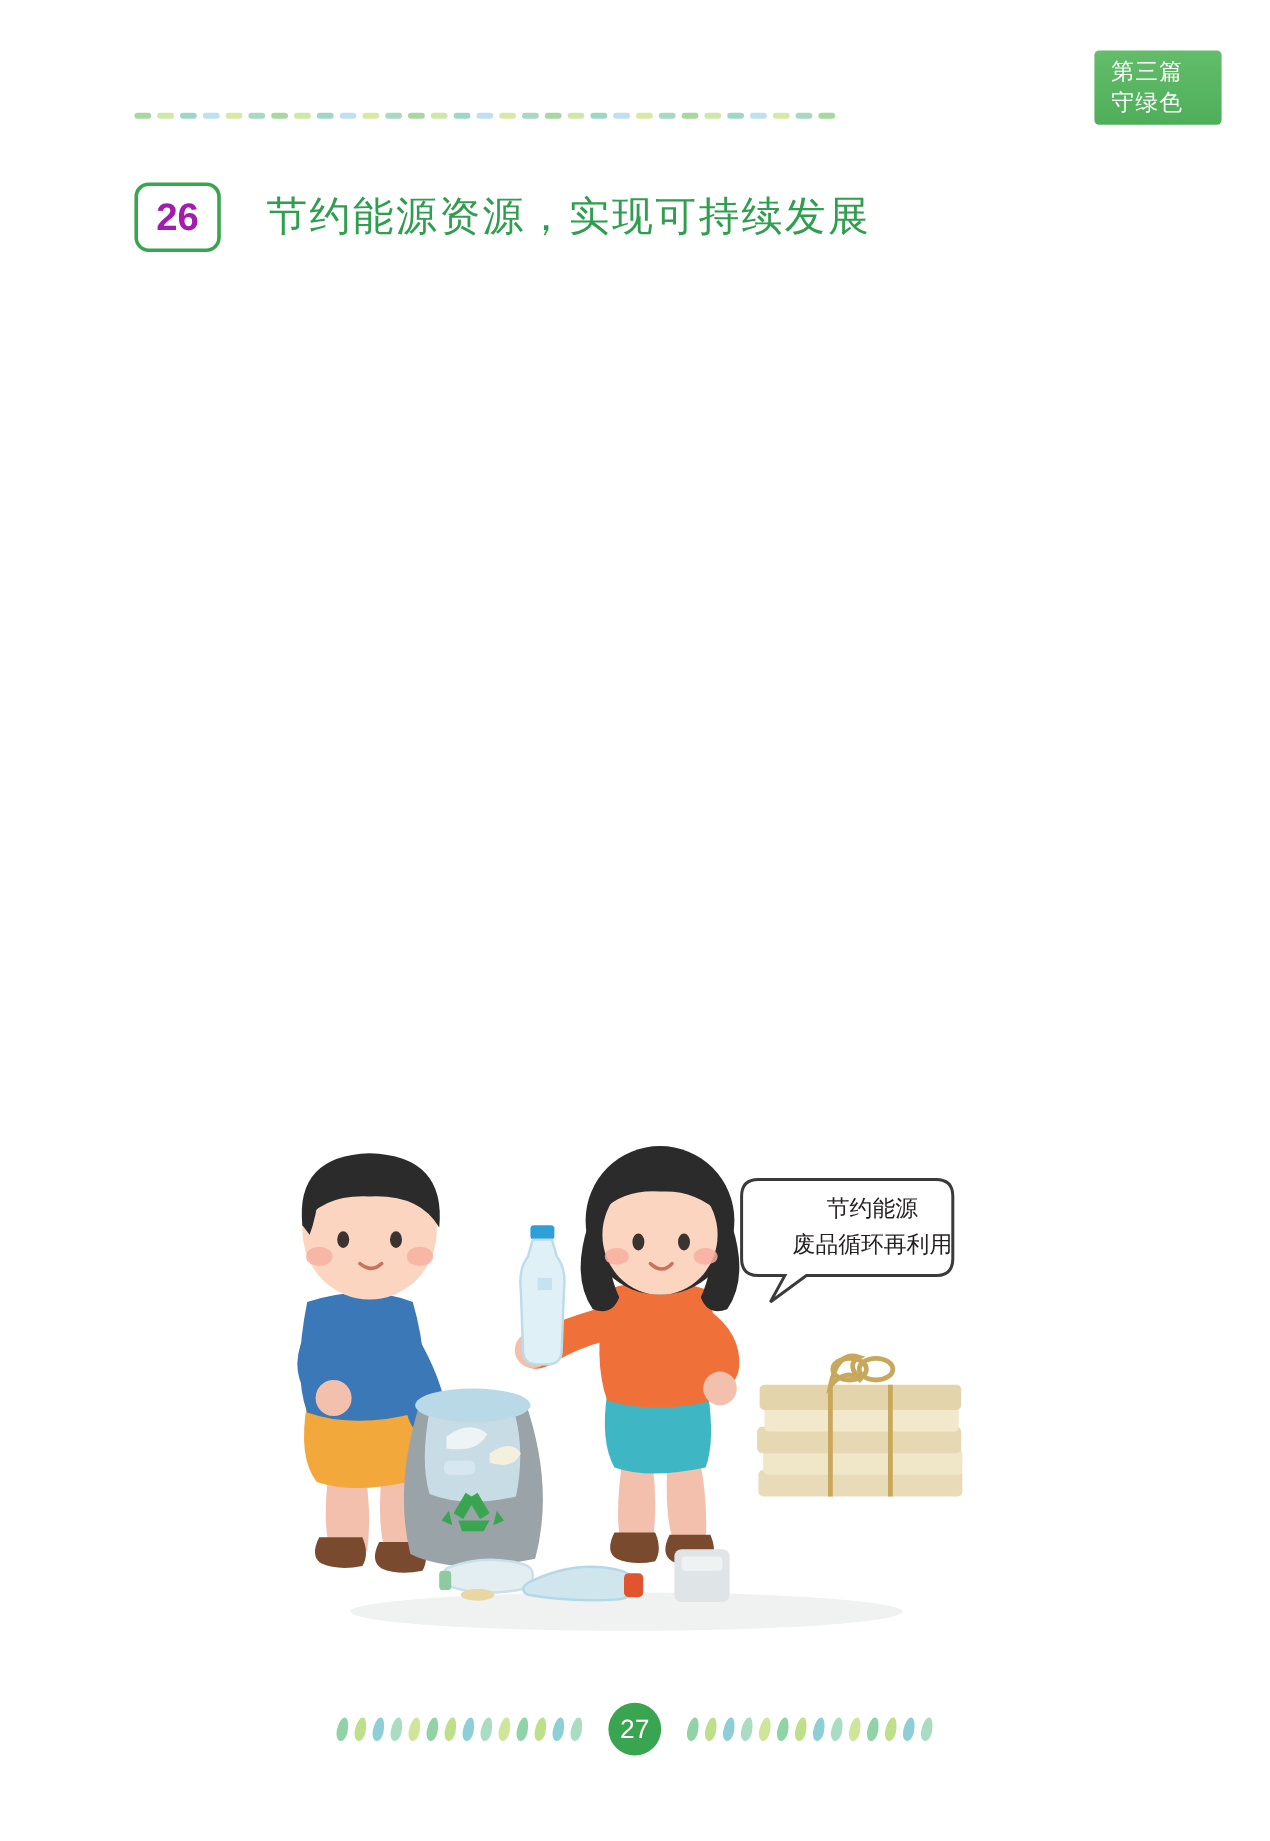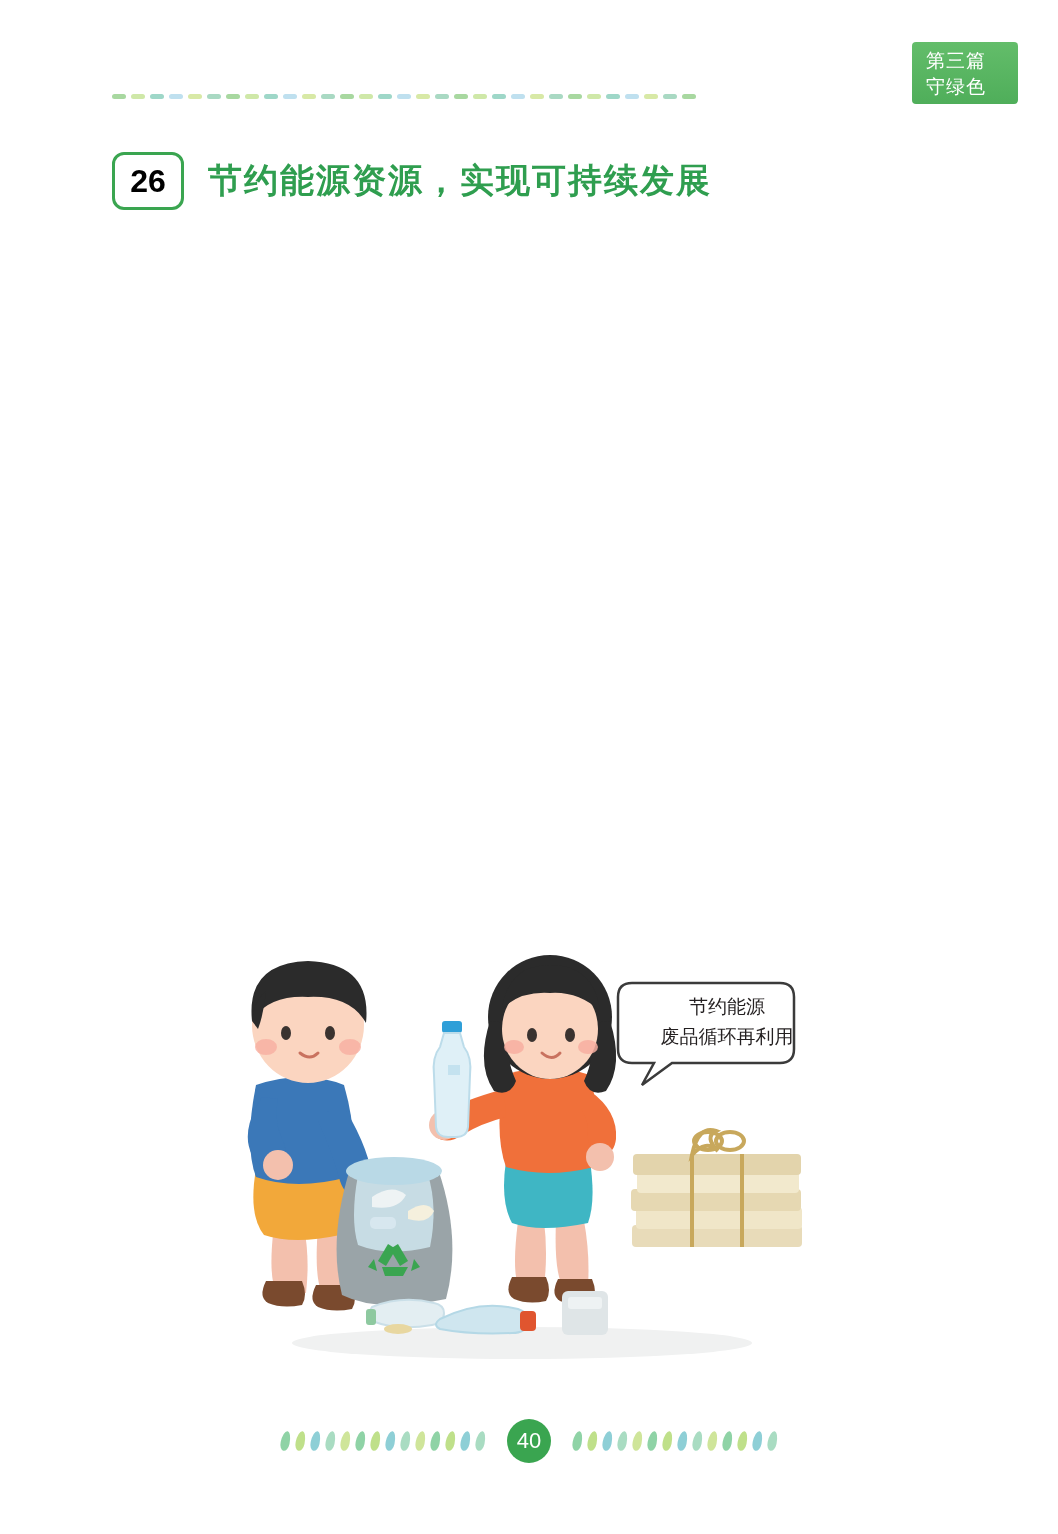--- a/index.html
+++ b/index.html
@@ -59,34 +59,34 @@
     top: 152px;
     left: 112px;
     display: flex;
     align-items: center;
   }
   .num-badge {
     width: 72px;
     height: 58px;
     border: 3px solid #3aa550;
     border-radius: 12px;
-    color: #000000;
+    color: #a21caf;
     font-size: 32px;
     font-weight: bold;
     display: flex;
     align-items: center;
     justify-content: center;
     box-sizing: border-box;
     font-family: "Liberation Sans", sans-serif;
   }
   .heading-text {
-    margin-left: 24px;
+    margin-left: 38px;
     color: #2f9e4f;
     font-size: 34px;
-    font-weight: bold;
+    font-weight: normal;
     letter-spacing: 2px;
     white-space: nowrap;
   }
 
   
   .body-copy {
     position: absolute;
     left: 112px;
     top: 258px;
     width: 836px;
@@ -328,21 +328,21 @@
       <i style="background: rgb(143, 211, 166);"></i>
       <i style="background: rgb(191, 224, 138);"></i>
       <i style="background: rgb(142, 207, 214);"></i>
       <i style="background: rgb(169, 220, 194);"></i>
       <i style="background: rgb(207, 229, 154);"></i>
       <i style="background: rgb(143, 211, 166);"></i>
       <i style="background: rgb(191, 224, 138);"></i>
       <i style="background: rgb(142, 207, 214);"></i>
       <i style="background: rgb(169, 220, 194);"></i>
     </div>
-  <div class="page-circle">40</div>
+  <div class="page-circle">27</div>
   <div class="leafrow" id="leafrow-right">
       <i style="background: rgb(143, 211, 166);"></i>
       <i style="background: rgb(191, 224, 138);"></i>
       <i style="background: rgb(142, 207, 214);"></i>
       <i style="background: rgb(169, 220, 194);"></i>
       <i style="background: rgb(207, 229, 154);"></i>
       <i style="background: rgb(143, 211, 166);"></i>
       <i style="background: rgb(191, 224, 138);"></i>
       <i style="background: rgb(142, 207, 214);"></i>
       <i style="background: rgb(169, 220, 194);"></i>

